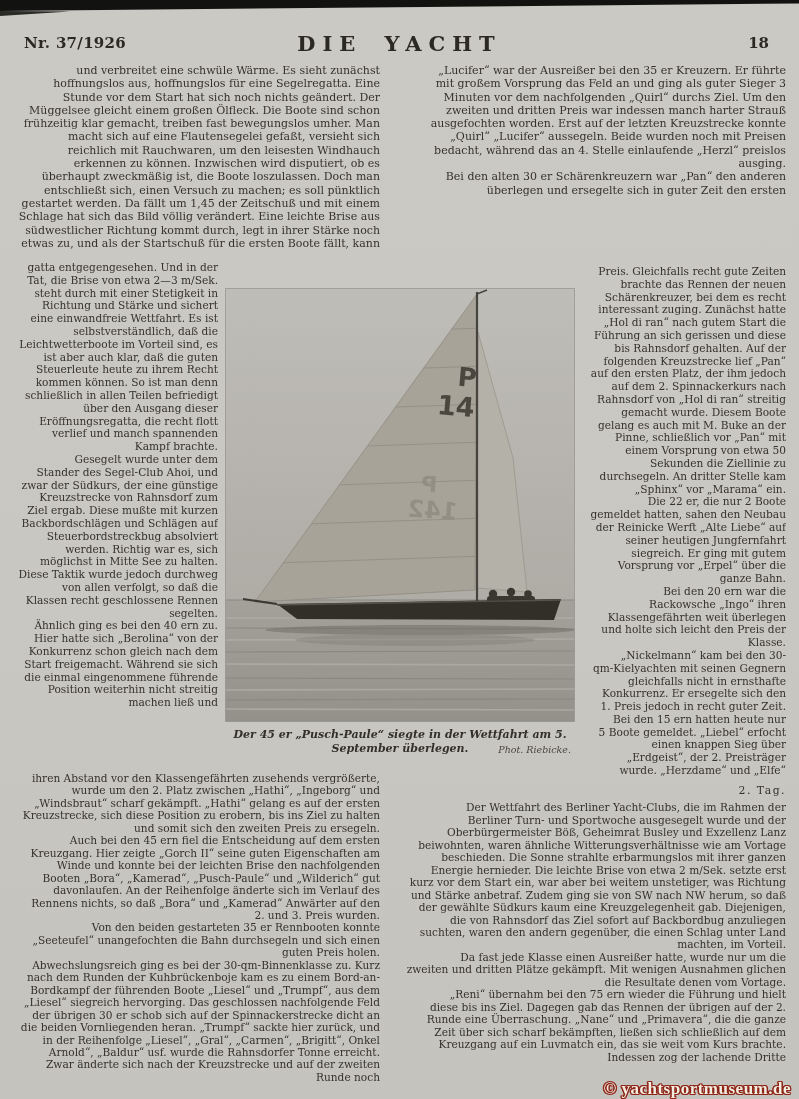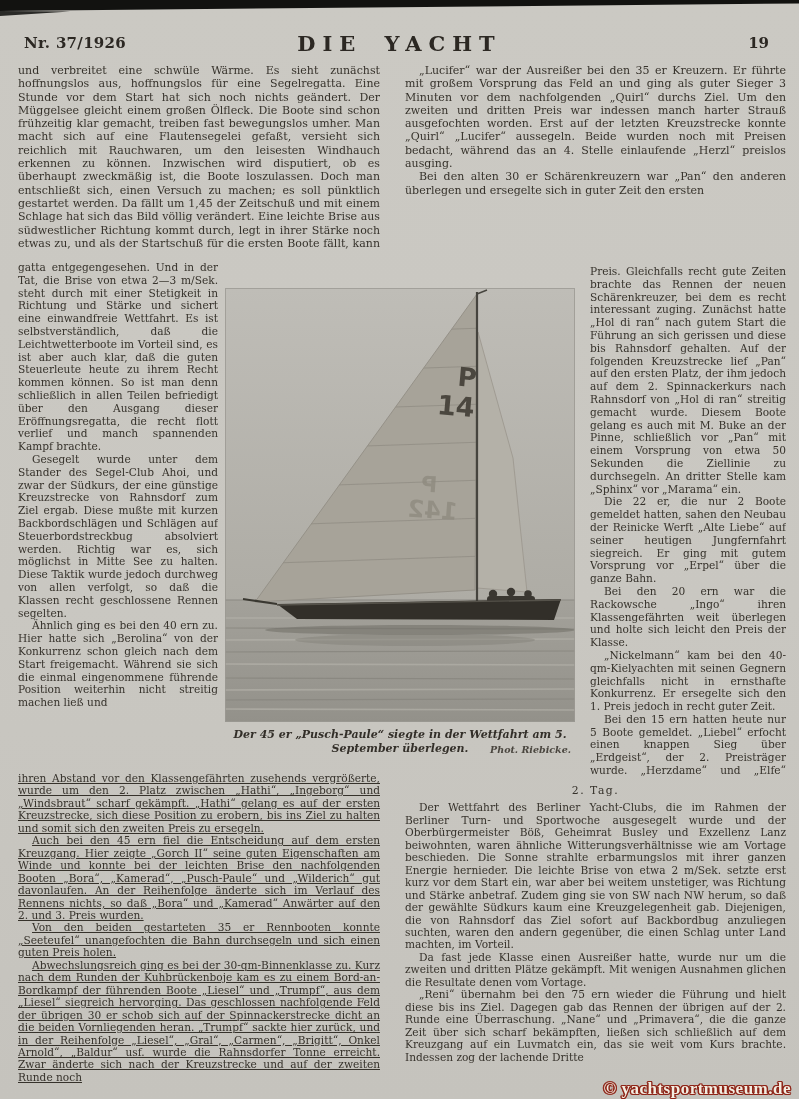--- a/index.html
+++ b/index.html
@@ -8,37 +8,37 @@
     background:linear-gradient(180deg,#cbc9c3 0%,#c9c7c1 55%,#c5c3bd 100%);
     font-family:"DejaVu Serif", serif;color:#36322b;
     -webkit-font-smoothing:antialiased;
   }
   .edge-band{position:absolute;top:0;left:0;width:799px;height:18px;pointer-events:none;}
   .header-issue{position:absolute;left:24px;top:34px;font-size:15px;font-weight:bold;letter-spacing:.3px;color:#2c2823;}
   .header-masthead{position:absolute;left:0;right:0;top:31px;text-align:center;font-size:21px;font-weight:bold;
     letter-spacing:7px;word-spacing:8px;color:#2c2823;}
   .header-pagenum{position:absolute;right:30px;top:34px;font-size:15px;font-weight:bold;color:#2c2823;}
   .tb{position:absolute;text-align:justify;overflow:hidden;}
-  .tb p{margin:0;}
+  .tb p{margin:0;text-align:right;}
   .tb p.ind{text-indent:14px;}
   .col-top{font-size:11px;line-height:13.3px;}
   .col-narrow{font-size:10.6px;line-height:12.8px;}
   .col-bottom{font-size:10.6px;line-height:12.45px;}
   #left-top{left:18px;top:64px;width:362px;height:187px;}
   #left-narrow{left:18px;top:252px;width:200px;height:516px;margin-top:9px;}
-  #left-bottom{left:18px;top:772px;width:362px;height:314px;text-decoration:underline;}
+  #left-bottom{left:18px;top:772px;width:362px;height:314px;}
   #right-top{left:405px;top:64px;width:381px;height:200px;}
   #right-narrow{left:590px;top:265px;width:196px;height:511px;}
   #right-bottom{left:405px;top:780px;width:381px;height:306px;}
   .section-heading{text-align:center;letter-spacing:1.5px;margin:5px 0 4px 0 !important;font-size:10.8px;}
   .photo{position:absolute;left:225px;top:288px;width:350px;height:434px;}
   .photo svg{display:block;}
   .caption{position:absolute;left:225px;top:728px;width:350px;text-align:center;
     font-style:italic;font-weight:bold;font-size:11px;line-height:14px;color:#332f29;}
-  .credit{position:absolute;right:4px;top:15px;font-size:9.5px;font-weight:bold;color:#4a463f;}
+  .credit{position:absolute;right:4px;top:15px;font-size:9.5px;font-weight:normal;color:#4a463f;}
   .watermark{
     position:absolute;right:8px;bottom:0;
     font-family:Liberation Serif, serif;font-weight:bold;font-size:17px;letter-spacing:.5px;
     color:#f3eee2;
     text-shadow:-1.4px 0 #8e2518, 1.4px 0 #8e2518, 0 -1.4px #8e2518, 0 1.4px #8e2518,
       -1px -1px #8e2518, 1px 1px #8e2518, -1px 1px #8e2518, 1px -1px #8e2518;
     margin-left:32px;
   }
 </style>
 </head>
@@ -46,21 +46,21 @@
 
 <div class="page">
 
   <svg class="edge-band" width="799" height="18" viewBox="0 0 799 18">
     <polygon points="0,0 799,0 799,3.5 0,11" fill="#121210"></polygon>
     <polygon points="0,11 70,11.5 0,16" fill="#2a2a27"></polygon>
   </svg>
 
   <div class="header-issue">Nr. 37/1926</div>
   <div class="header-masthead">DIE YACHT</div>
-  <div class="header-pagenum">19</div>
+  <div class="header-pagenum">18</div>
 
   <div id="left-top" class="tb col-top">
     <p>und verbreitet eine schwüle Wärme. Es sieht zunächst hoffnungslos aus, hoffnungslos für eine Segelregatta. Eine Stunde vor dem Start hat sich noch nichts geändert. Der Müggelsee gleicht einem großen Ölfleck. Die Boote sind schon frühzeitig klar gemacht, treiben fast bewegungslos umher. Man macht sich auf eine Flautensegelei gefaßt, versieht sich reichlich mit Rauchwaren, um den leisesten Windhauch erkennen zu können. Inzwischen wird disputiert, ob es überhaupt zweckmäßig ist, die Boote loszulassen. Doch man entschließt sich, einen Versuch zu machen; es soll pünktlich gestartet werden. Da fällt um 1,45 der Zeitschuß und mit einem Schlage hat sich das Bild völlig verändert. Eine leichte Brise aus südwestlicher Richtung kommt durch, legt in ihrer Stärke noch etwas zu, und als der Startschuß für die ersten Boote fällt, kann man beruhigt dem Verlauf der Re-</p>
   </div>
 
   <div id="left-narrow" class="tb col-narrow">
     <p>gatta entgegengesehen. Und in der Tat, die Brise von etwa 2—3 m/Sek. steht durch mit einer Stetigkeit in Richtung und Stärke und sichert eine einwandfreie Wettfahrt. Es ist selbstverständlich, daß die Leichtwetterboote im Vorteil sind, es ist aber auch klar, daß die guten Steuerleute heute zu ihrem Recht kommen können. So ist man denn schließlich in allen Teilen befriedigt über den Ausgang dieser Eröffnungsregatta, die recht flott verlief und manch spannenden Kampf brachte.</p>
     <p class="ind">Gesegelt wurde unter dem Stander des Segel-Club Ahoi, und zwar der Südkurs, der eine günstige Kreuzstrecke von Rahnsdorf zum Ziel ergab. Diese mußte mit kurzen Backbordschlägen und Schlägen auf Steuerbordstreckbug absolviert werden. Richtig war es, sich möglichst in Mitte See zu halten. Diese Taktik wurde jedoch durchweg von allen verfolgt, so daß die Klassen recht geschlossene Rennen segelten.</p>
     <p class="ind">Ähnlich ging es bei den 40 ern zu. Hier hatte sich „Berolina“ von der Konkurrenz schon gleich nach dem Start freigemacht. Während sie sich die einmal eingenommene führende Position weiterhin nicht streitig machen ließ und</p>
   </div>
@@ -74,21 +74,21 @@
 
   <div id="right-top" class="tb col-top">
     <p class="ind">„Lucifer“ war der Ausreißer bei den 35 er Kreuzern. Er führte mit großem Vorsprung das Feld an und ging als guter Sieger 3 Minuten vor dem nachfolgenden „Quirl“ durchs Ziel. Um den zweiten und dritten Preis war indessen manch harter Strauß ausgefochten worden. Erst auf der letzten Kreuzstrecke konnte „Quirl“ „Lucifer“ aussegeln. Beide wurden noch mit Preisen bedacht, während das an 4. Stelle einlaufende „Herzl“ preislos ausging.</p>
     <p class="ind">Bei den alten 30 er Schärenkreuzern war „Pan“ den anderen überlegen und ersegelte sich in guter Zeit den ersten</p>
   </div>
 
   <div id="right-narrow" class="tb col-narrow">
     <p>Preis. Gleichfalls recht gute Zeiten brachte das Rennen der neuen Schärenkreuzer, bei dem es recht interessant zuging. Zunächst hatte „Hol di ran“ nach gutem Start die Führung an sich gerissen und diese bis Rahnsdorf gehalten. Auf der folgenden Kreuzstrecke lief „Pan“ auf den ersten Platz, der ihm jedoch auf dem 2. Spinnackerkurs nach Rahnsdorf von „Hol di ran“ streitig gemacht wurde. Diesem Boote gelang es auch mit M. Buke an der Pinne, schließlich vor „Pan“ mit einem Vorsprung von etwa 50 Sekunden die Ziellinie zu durchsegeln. An dritter Stelle kam „Sphinx“ vor „Marama“ ein.</p>
     <p class="ind">Die 22 er, die nur 2 Boote gemeldet hatten, sahen den Neubau der Reinicke Werft „Alte Liebe“ auf seiner heutigen Jungfernfahrt siegreich. Er ging mit gutem Vorsprung vor „Erpel“ über die ganze Bahn.</p>
     <p class="ind">Bei den 20 ern war die Rackowsche „Ingo“ ihren Klassengefährten weit überlegen und holte sich leicht den Preis der Klasse.</p>
-    <p class="ind">„Nickelmann“ kam bei den 40-qm-Kielyachten mit seinen Gegnern gleichfalls nicht in ernsthafte Konkurrenz. Er ersegelte sich den 1. Preis jedoch in recht guter Zeit.</p>
+    <p class="ind">„Nickelmann“ kam bei den 30-qm-Kielyachten mit seinen Gegnern gleichfalls nicht in ernsthafte Konkurrenz. Er ersegelte sich den 1. Preis jedoch in recht guter Zeit.</p>
     <p class="ind">Bei den 15 ern hatten heute nur 5 Boote gemeldet. „Liebel“ erfocht einen knappen Sieg über „Erdgeist“, der 2. Preisträger wurde. „Herzdame“ und „Elfe“ landeten auf den folgenden Plätzen.</p>
 
   </div>
 
   <div id="right-bottom" class="tb col-bottom">
     <p class="section-heading">2. Tag.</p>
     <p class="ind">Der Wettfahrt des Berliner Yacht-Clubs, die im Rahmen der Berliner Turn- und Sportwoche ausgesegelt wurde und der Oberbürgermeister Böß, Geheimrat Busley und Exzellenz Lanz beiwohnten, waren ähnliche Witterungsverhältnisse wie am Vortage beschieden. Die Sonne strahlte erbarmungslos mit ihrer ganzen Energie hernieder. Die leichte Brise von etwa 2 m/Sek. setzte erst kurz vor dem Start ein, war aber bei weitem unstetiger, was Richtung und Stärke anbetraf. Zudem ging sie von SW nach NW herum, so daß der gewählte Südkurs kaum eine Kreuzgelegenheit gab. Diejenigen, die von Rahnsdorf das Ziel sofort auf Backbordbug anzuliegen suchten, waren den andern gegenüber, die einen Schlag unter Land machten, im Vorteil.</p>
     <p class="ind">Da fast jede Klasse einen Ausreißer hatte, wurde nur um die zweiten und dritten Plätze gekämpft. Mit wenigen Ausnahmen glichen die Resultate denen vom Vortage.</p>
     <p class="ind">„Reni“ übernahm bei den 75 ern wieder die Führung und hielt diese bis ins Ziel. Dagegen gab das Rennen der übrigen auf der 2. Runde eine Überraschung. „Nane“ und „Primavera“, die die ganze Zeit über sich scharf bekämpften, ließen sich schließlich auf dem Kreuzgang auf ein Luvmatch ein, das sie weit vom Kurs brachte. Indessen zog der lachende Dritte</p>
   </div>

